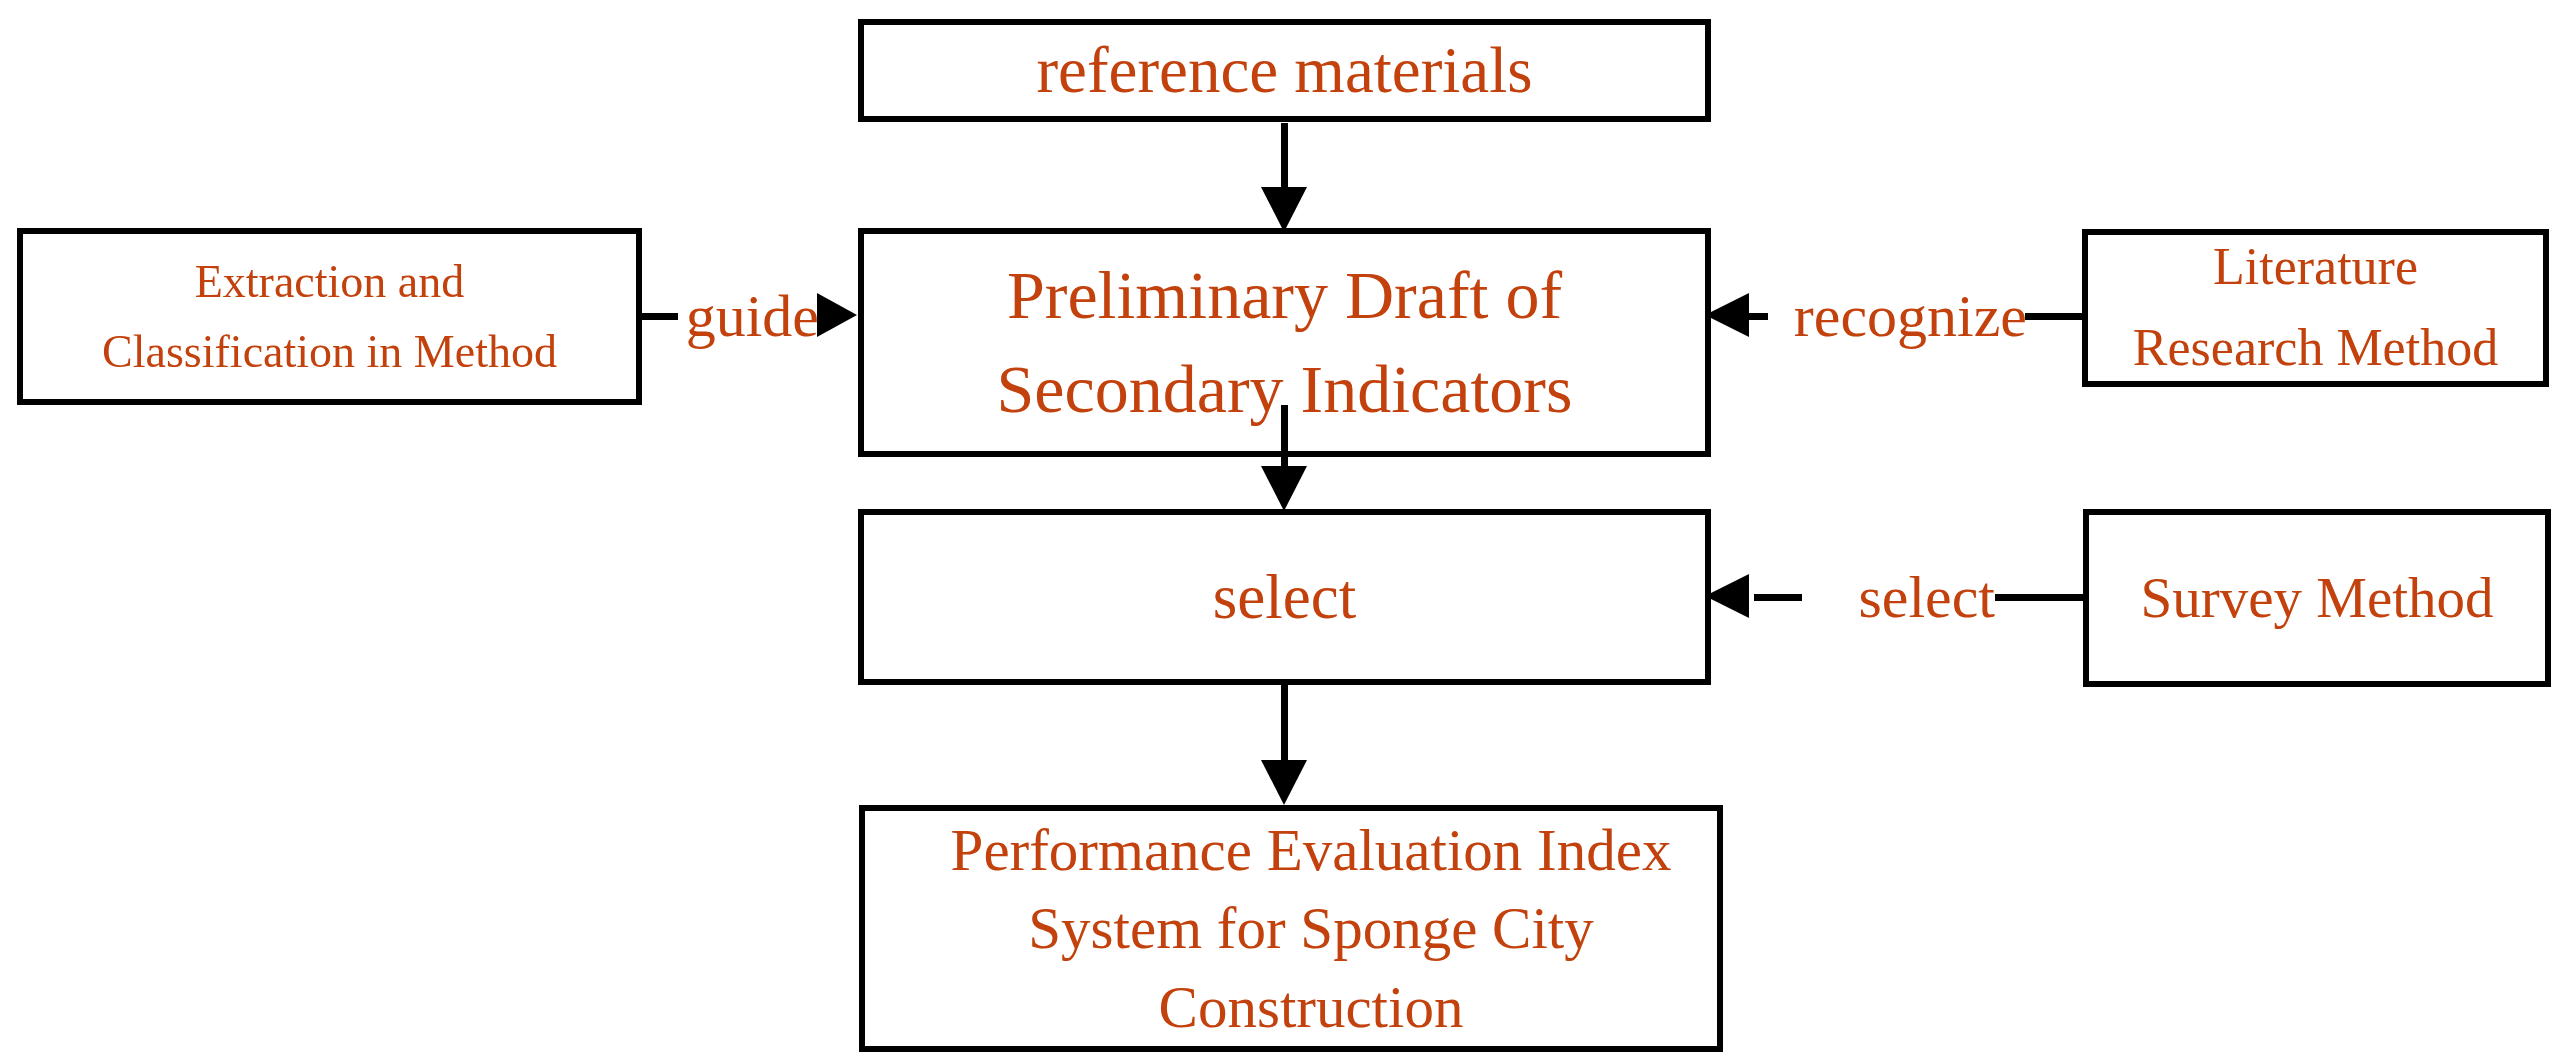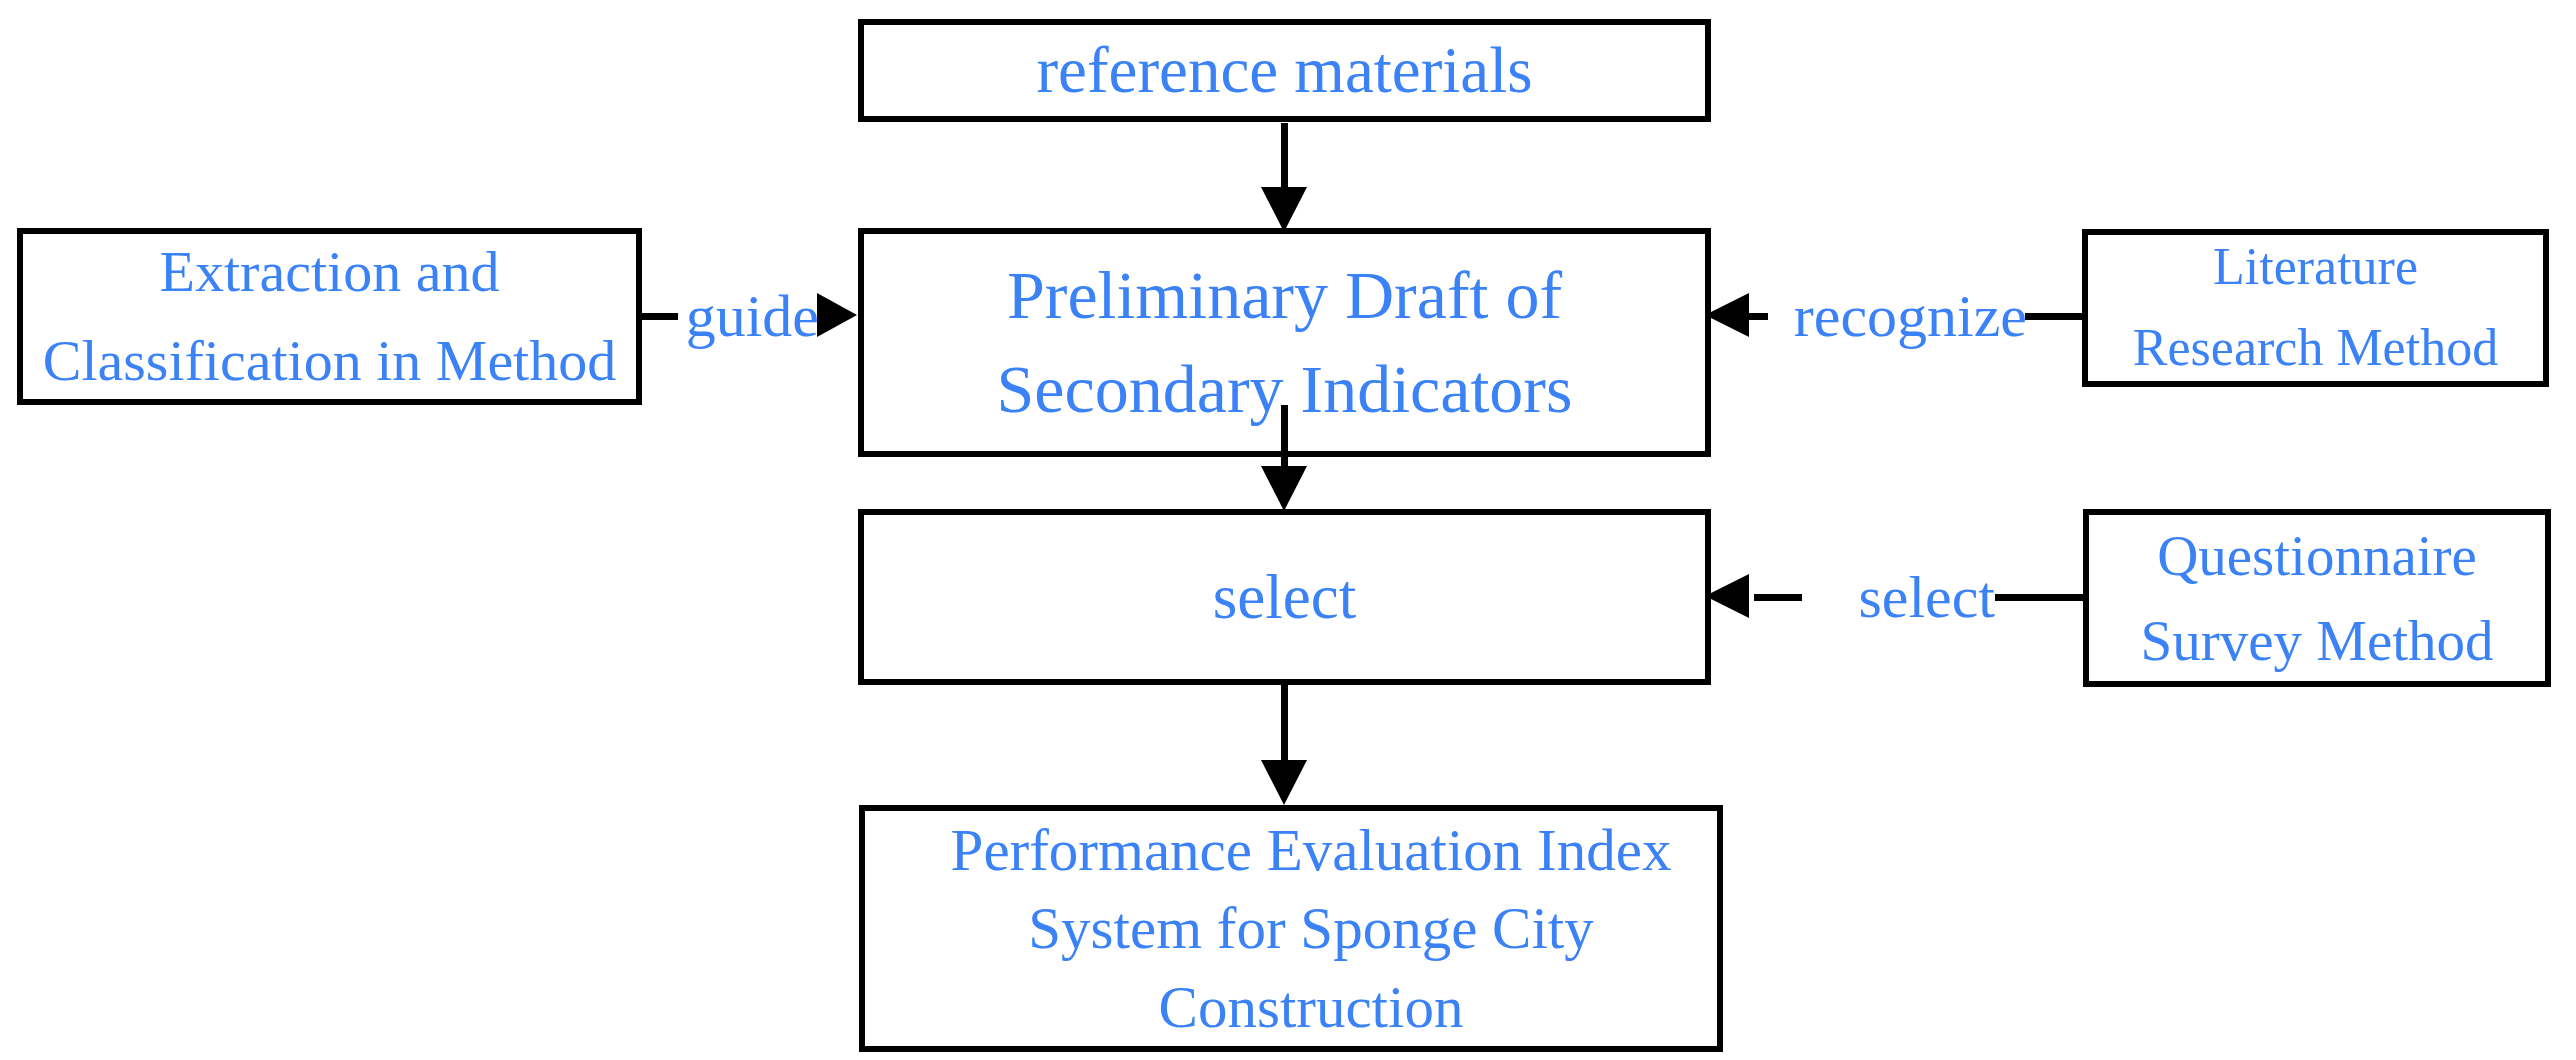--- a/index.html
+++ b/index.html
@@ -5,41 +5,41 @@
   html, body {
     margin: 0;
     padding: 0;
     background: #ffffff;
   }
   #stage {
     position: relative;
     width: 2576px;
     height: 1060px;
     background: #ffffff;
-    color: #3b82f6;
+    color: #c2410c;
     font-family: "Liberation Serif", "DejaVu Serif", serif;
     overflow: hidden;
   }
   .box {
     position: absolute;
     box-sizing: border-box;
     border: 6.5px solid #000000;
     background: #ffffff;
     display: flex;
     flex-direction: column;
     align-items: center;
     justify-content: center;
     text-align: center;
   }
   .box span { display: block; white-space: nowrap; }
 
   
   #box-reference   { left: 858px; top: 19.4px;  width: 853px; height: 103px; font-size: 65px; }
   #box-preliminary { left: 858px; top: 228px; width: 853px; height: 229px; font-size: 68px; line-height: 1.38; }
-  #box-extraction  { left: 17px;   top: 228px; width: 625px;  height: 177px; font-size: 58px; line-height: 1.52; }
+  #box-extraction  { left: 17px;   top: 228px; width: 625px;  height: 177px; font-size: 46px; line-height: 1.52; }
   #box-literature  { left: 2082px; top: 229px; width: 467px;  height: 158px; font-size: 52px; line-height: 1.55; }
   #box-select      { left: 858px; top: 509px; width: 853px; height: 176px; font-size: 63px; }
   #box-questionnaire { left: 2083px; top: 509px; width: 468px; height: 178px; font-size: 57px; line-height: 1.50; }
   #box-performance { left: 859px; top: 805px; width: 864px; height: 247px; font-size: 59px; line-height: 1.33; padding-left: 40px; }
 
   
   .vline, .hline { position: absolute; background: #000000; }
   #a1-line { left: 1281px; top: 123px; width: 7.3px; height: 65px; }
   #a2-line { left: 1281px; top: 405px; width: 7.3px; height: 61px; }
   #a3-line { left: 1281px; top: 685px; width: 7.3px; height: 76px; }
@@ -111,21 +111,20 @@
   <div class="box" id="box-literature">
     <span>Literature</span>
     <span>Research Method</span>
   </div>
 
   <div class="box" id="box-select">
     <span>select</span>
   </div>
 
   <div class="box" id="box-questionnaire">
-    <span>Questionnaire</span>
     <span>Survey Method</span>
   </div>
 
   <div class="box" id="box-performance">
     <span>Performance Evaluation Index</span>
     <span>System for Sponge City</span>
     <span>Construction</span>
   </div>
 
   <div class="vline" id="a1-line"></div>

